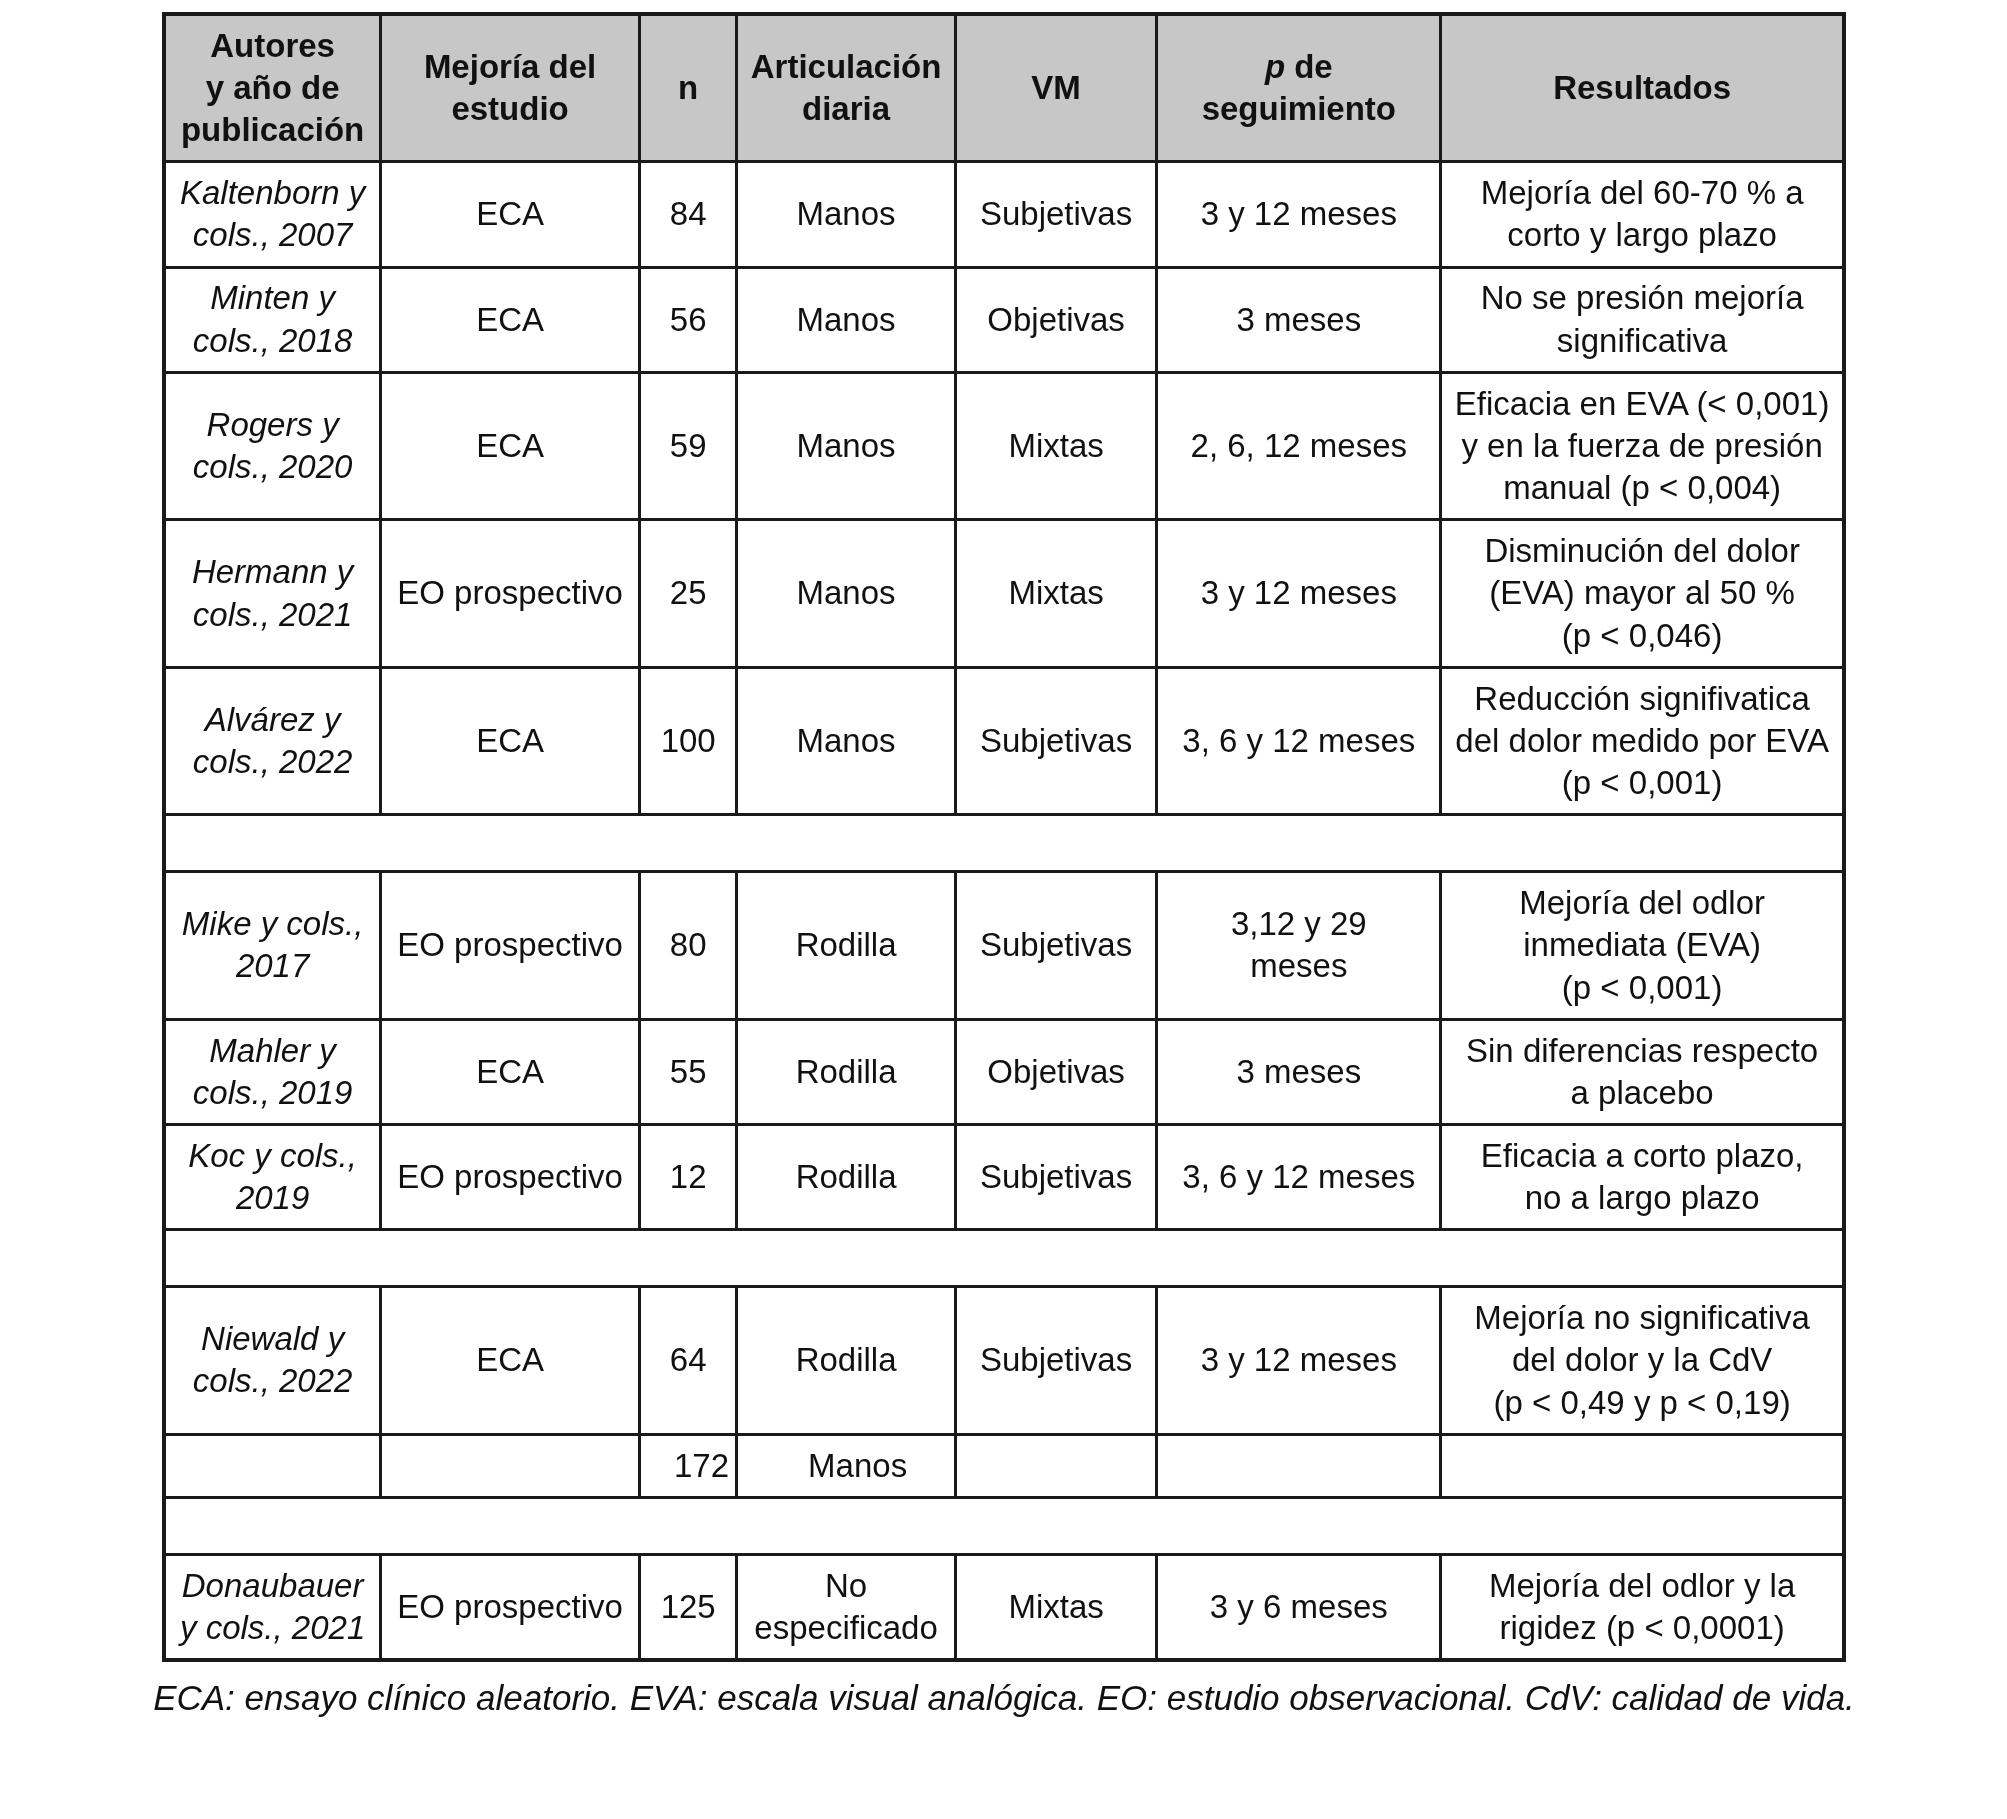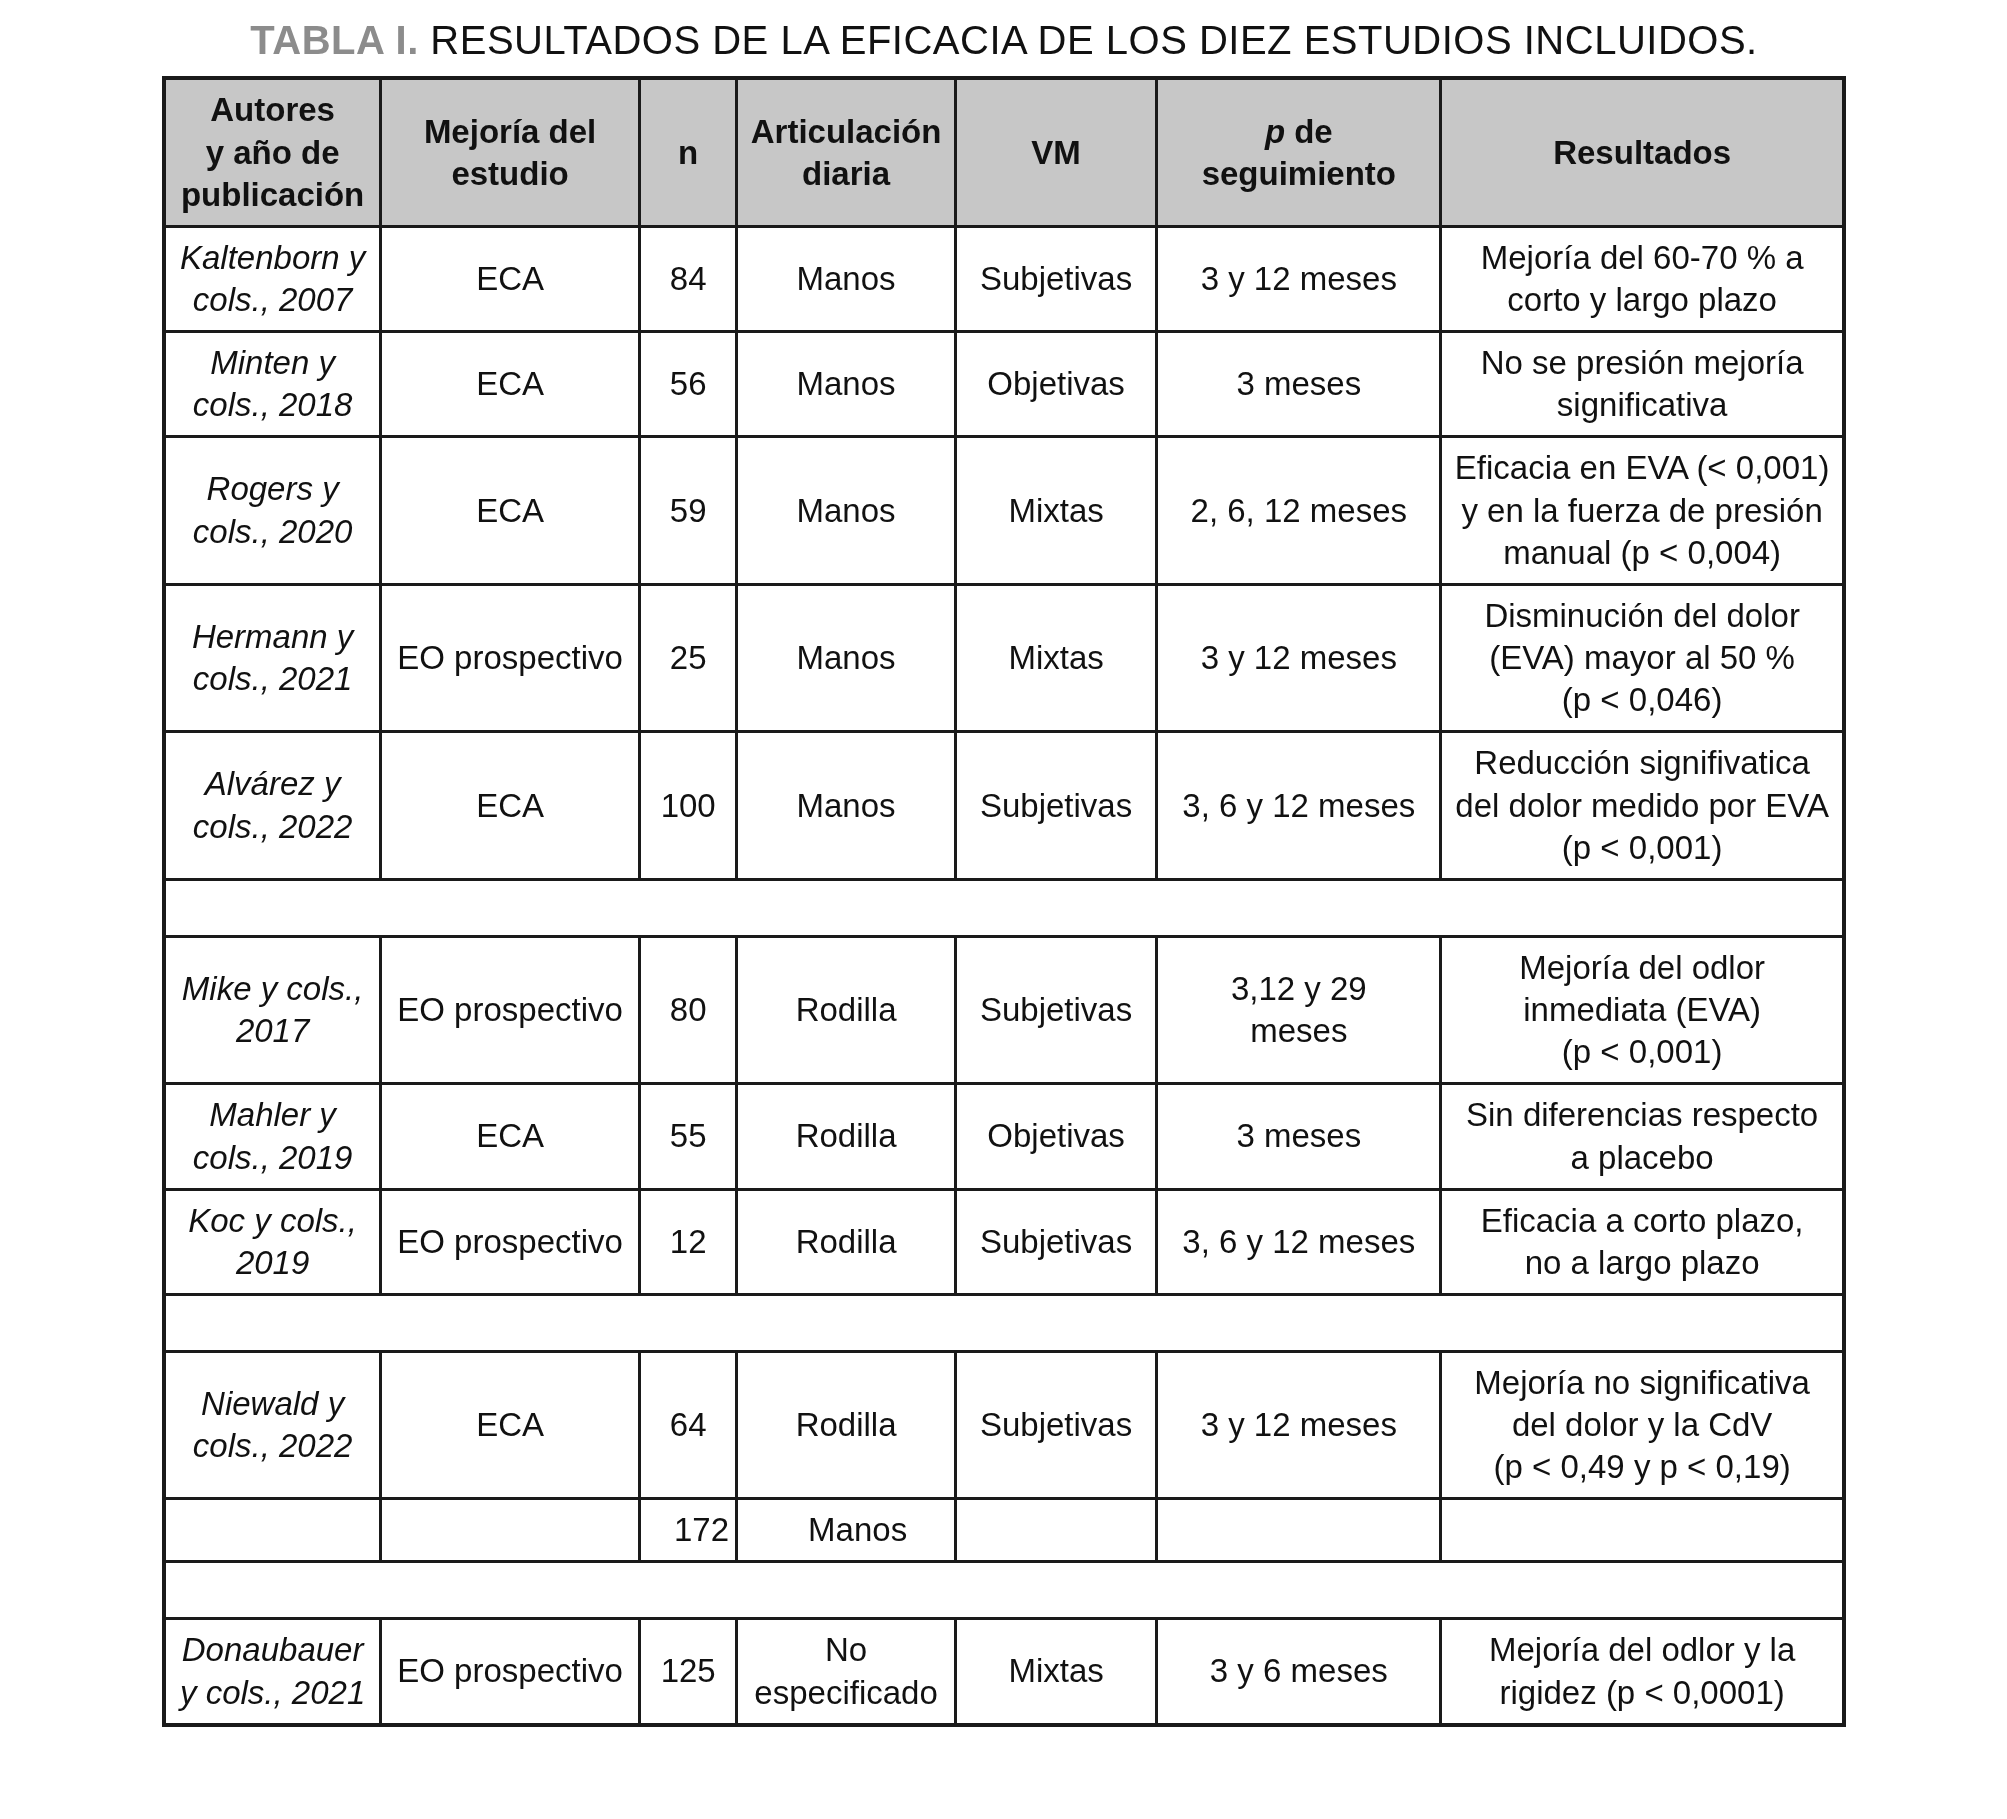--- a/index.html
+++ b/index.html
@@ -57,21 +57,20 @@
     font-style:italic;
     font-size:35px;
     width:1980px;
   }
 </style>
 </head>
 <body>
 
 <div class="page">
 
-  <div class="title"><span class="title-label">TABLA I.</span><span> RESULTADOS DE LA EFICACIA DE LOS DIEZ ESTUDIOS INCLUIDOS.</span></div>
 
   <table class="results">
     <colgroup>
       <col style="width:12.9%">
       <col style="width:15.4%">
       <col style="width:5.8%">
       <col style="width:13.0%">
       <col style="width:12.0%">
       <col style="width:16.9%">
       <col style="width:24.0%">
@@ -224,15 +223,16 @@
           <td class="col-3">No
 especificado</td>
           <td class="col-4">Mixtas</td>
           <td class="col-5">3 y 6 meses</td>
           <td class="col-6">Mejoría del odlor y la
 rigidez (p &lt; 0,0001)</td>
         </tr>
       </tbody>
   </table>
 
+  <div class="footnote">ECA: ensayo clínico aleatorio. EVA: escala visual analógica. EO: estudio observacional. CdV: calidad de vida.</div>
 
 </div>
 
 
 </body></html>

